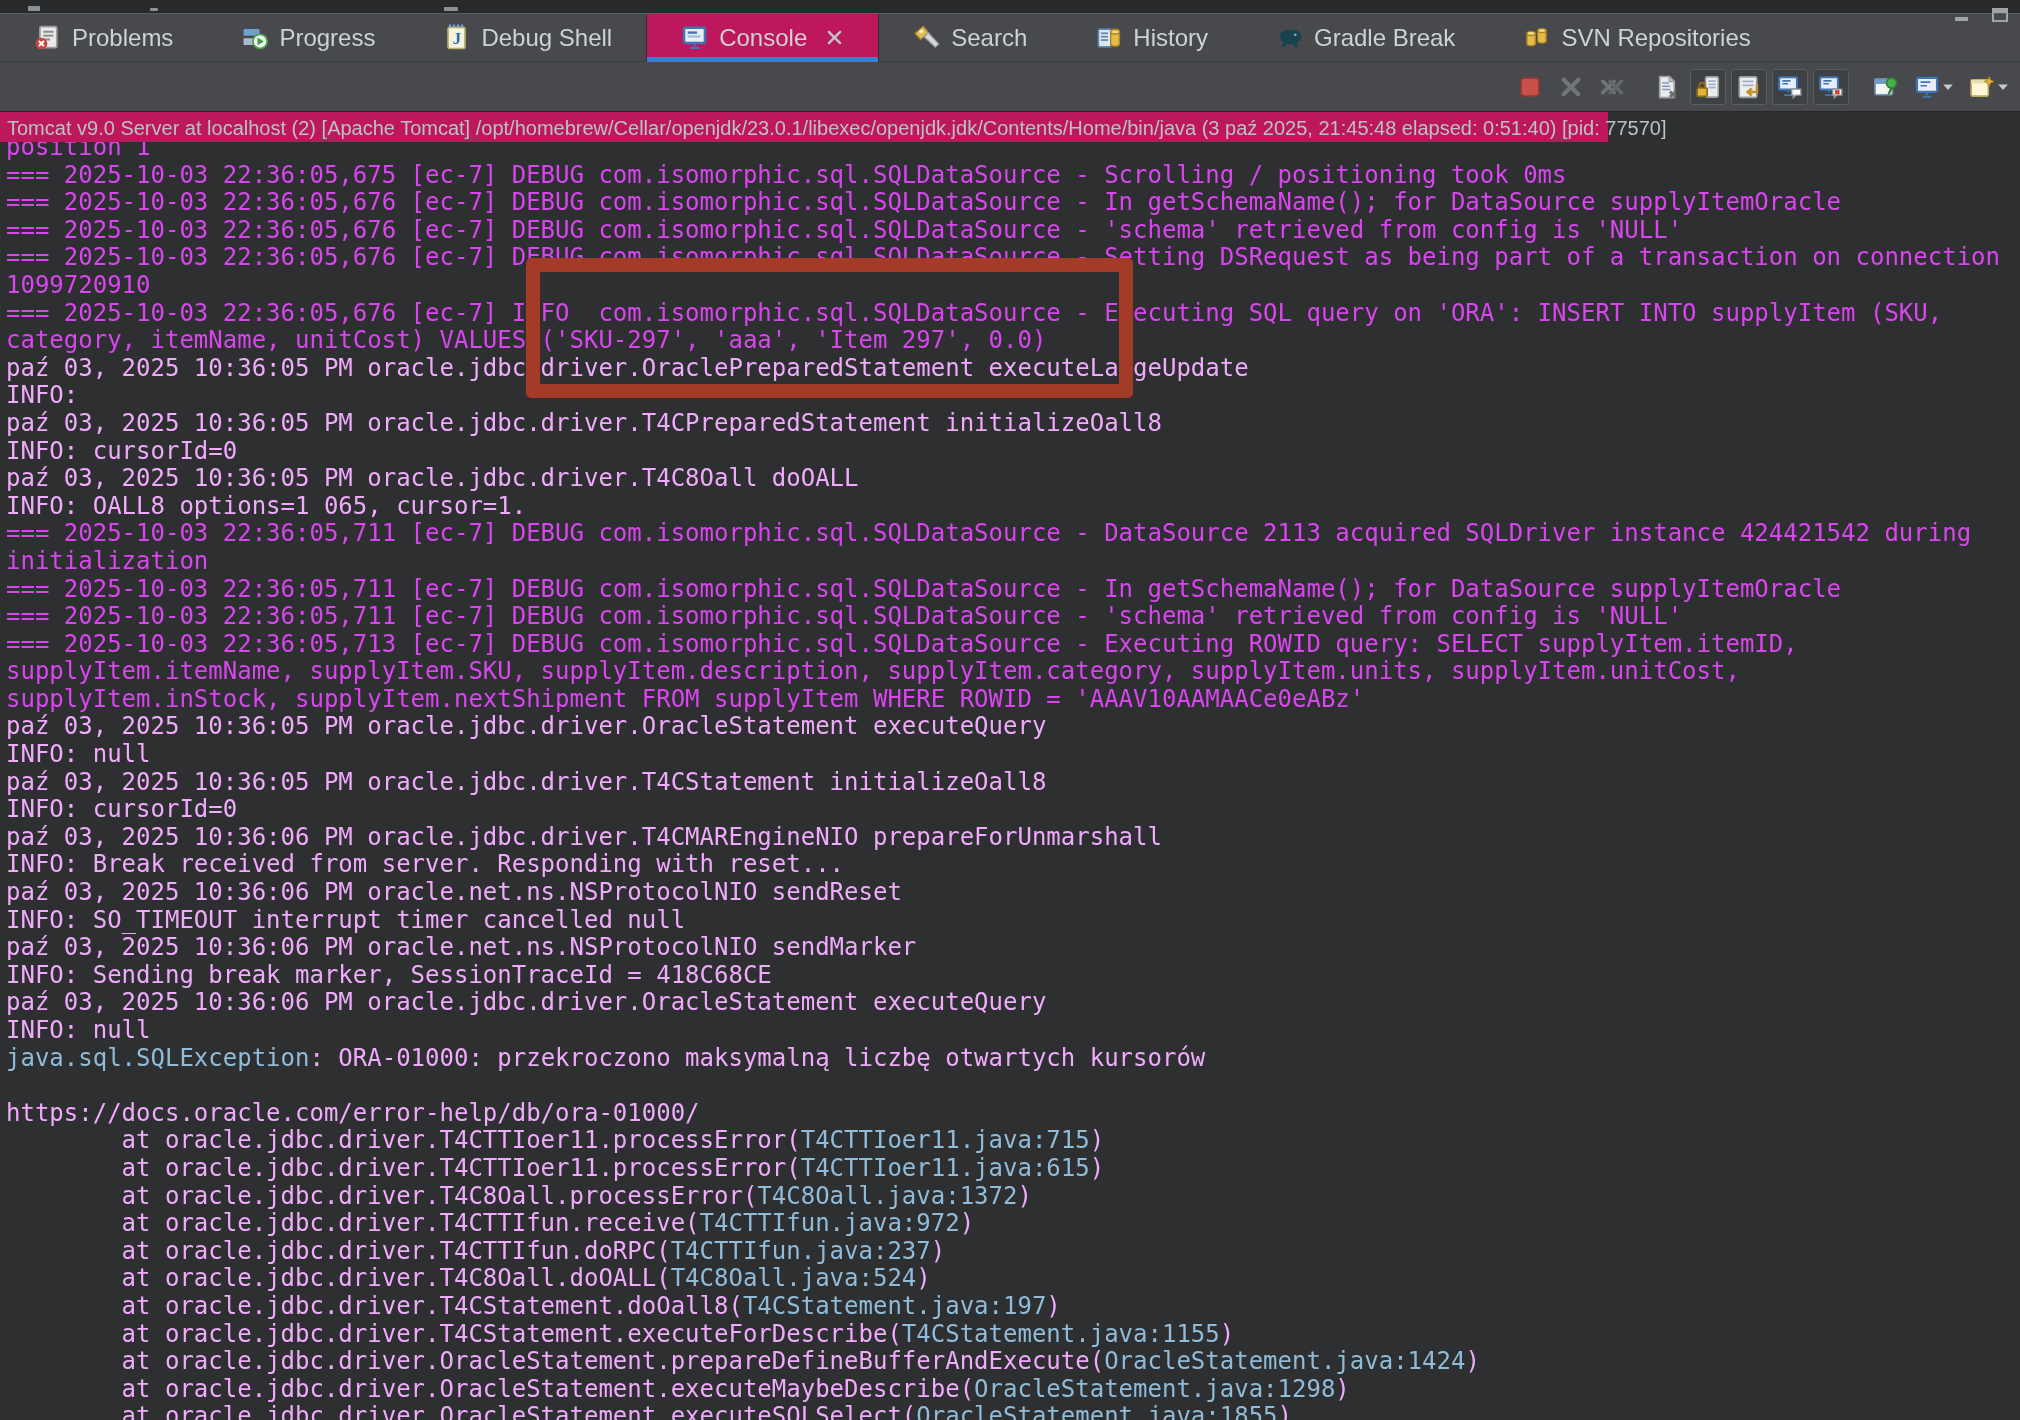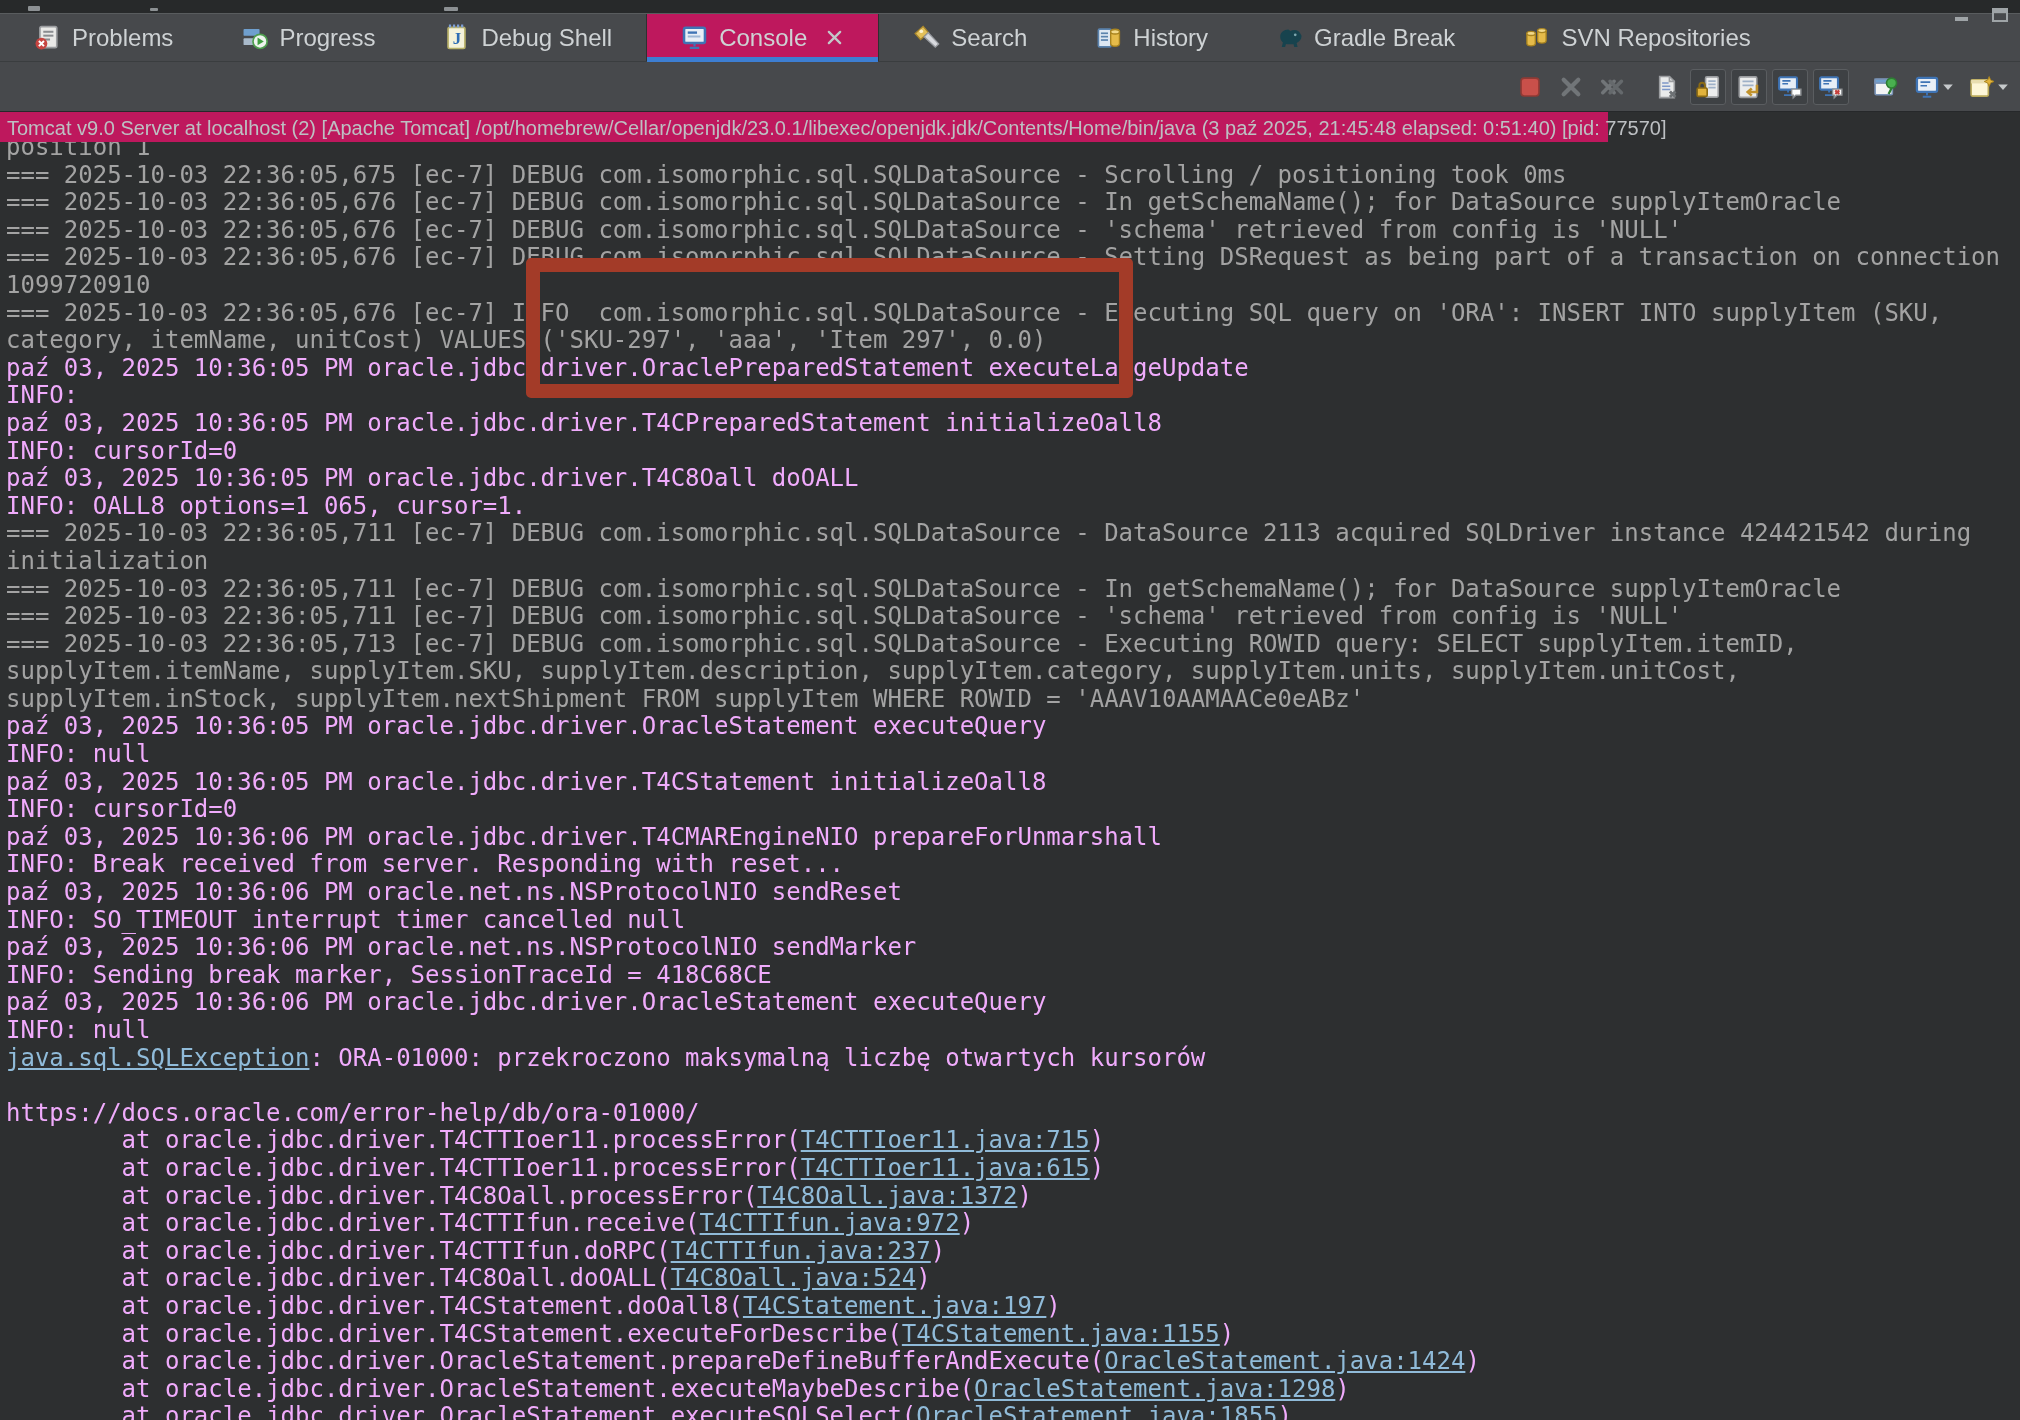--- a/index.html
+++ b/index.html
@@ -36,23 +36,23 @@
   .tb-gap{width:14px;}
 
   
   .console-header{position:absolute;left:0;top:112px;width:1608px;height:30px;background:#be185d;
     z-index:6;color:#bdc0c3;font-size:20px;white-space:nowrap;}
   .console-header .ht{position:absolute;left:7px;top:5px;}
   .console-log{position:absolute;left:0;top:134px;width:2020px;bottom:0;z-index:1;
     font-family:"DejaVu Sans Mono",monospace;font-size:24px;line-height:27.6px;
     white-space:pre;color:#e6e4e1;padding-left:6px;overflow:hidden;cursor:text;}
   .cline{height:27.6px;}
-  .seg-out{color:#a3a3a3;}
+  .seg-out{color:#d946ef;}
   .seg-err{color:#f0abfc;}
-  .seg-link{color:#90bbd9;text-decoration:underline;cursor:pointer;}
+  .seg-link{color:#90bbd9;cursor:pointer;}
 
   
   .annotation-box{position:absolute;left:526px;top:258px;width:579px;height:112px;
     border:14px solid #a33b28;border-radius:5px;z-index:10;pointer-events:none;}
 </style>
 </head>
 <body>
 
 <div class="top-sliver">
   <div class="frag" style="left:28px;top:6px;width:12px;height:5px;"></div>

